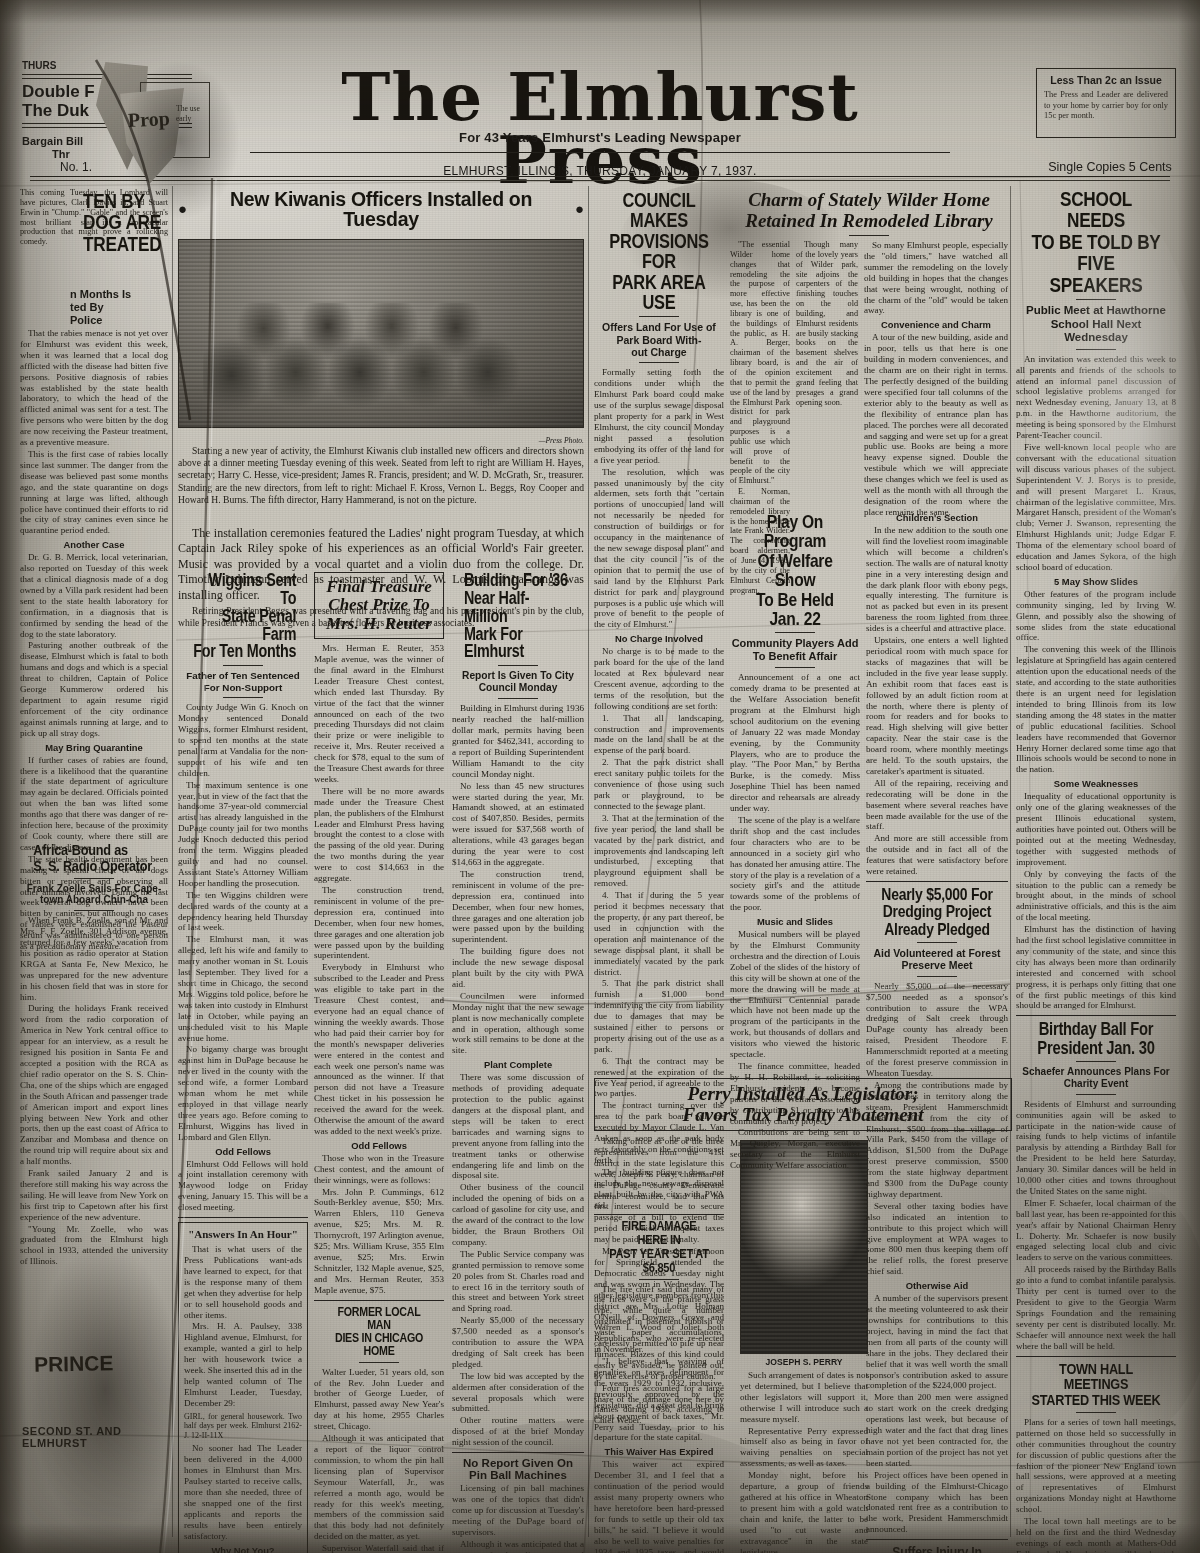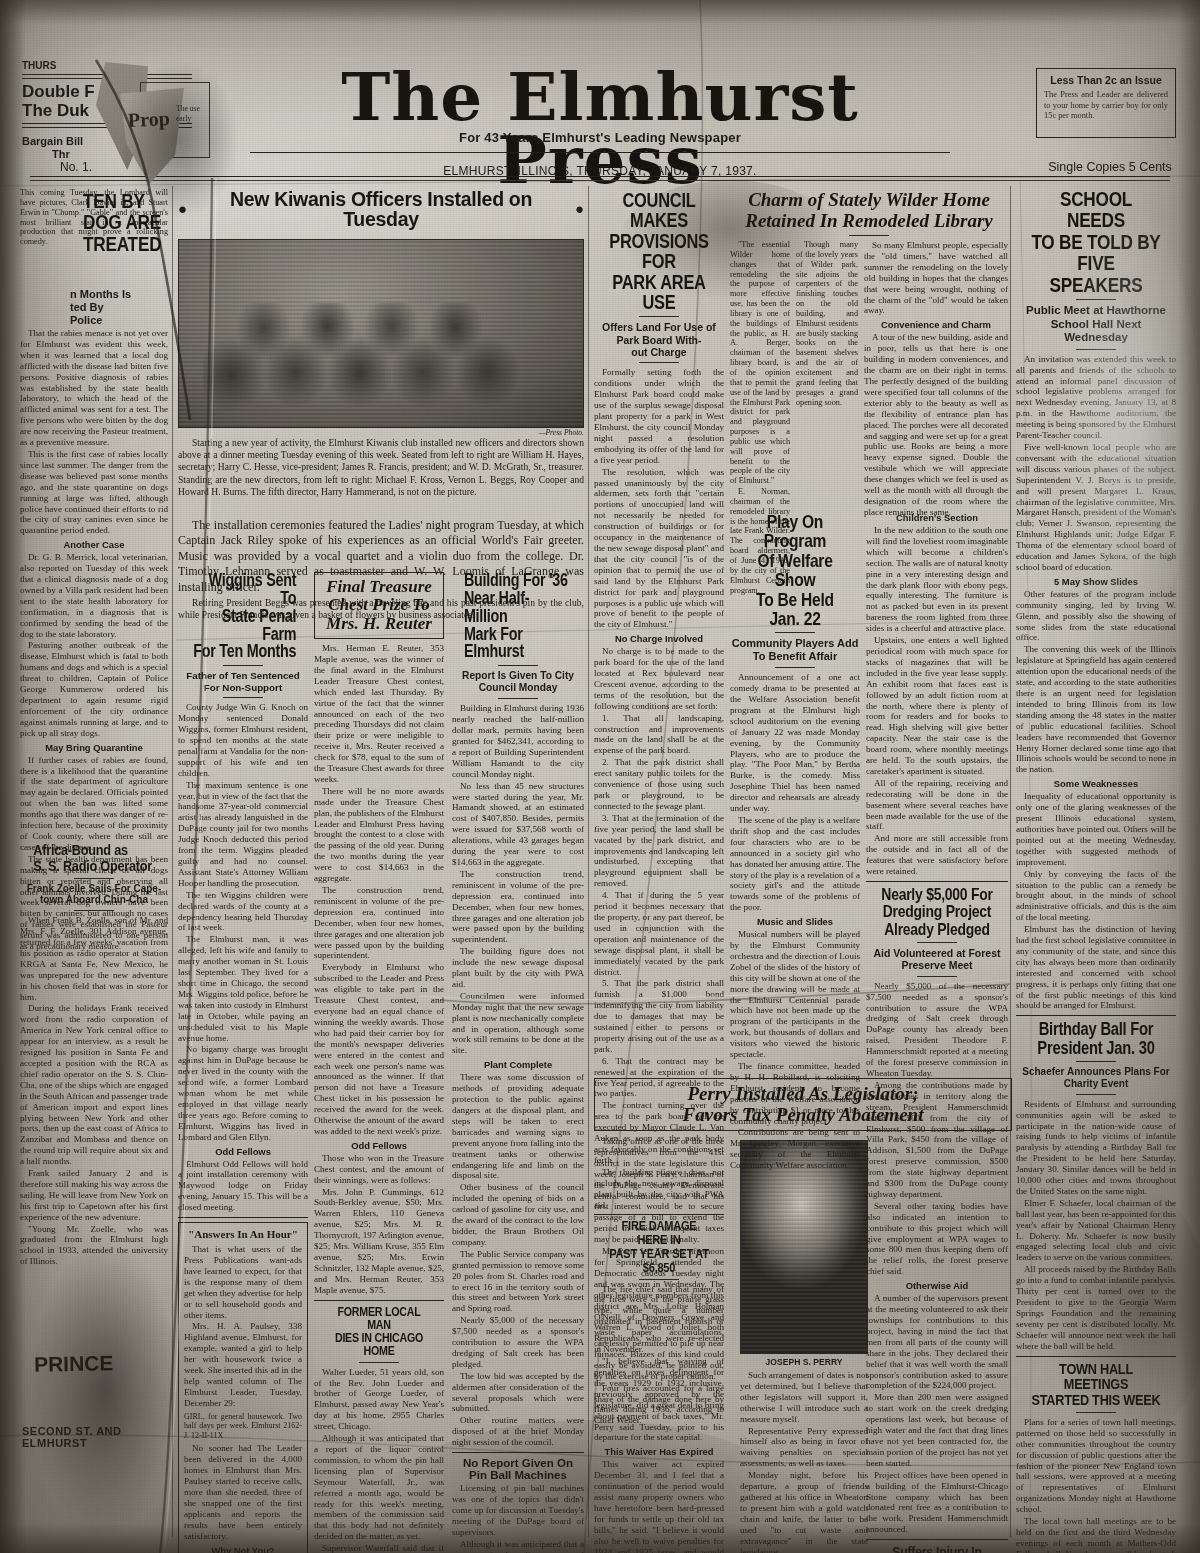--- a/index.html
+++ b/index.html
@@ -88,21 +88,21 @@
 
   
   .photo{background:
       repeating-linear-gradient(0deg, rgba(0,0,0,.10) 0 2px, rgba(255,255,255,.05) 2px 4px),
       radial-gradient(ellipse at 40% 30%, #9a968d, #5e5a52 70%, #3e3b35);
       border:1px solid #2b2822;}
   .photo.portrait{background:
       repeating-linear-gradient(0deg, rgba(0,0,0,.09) 0 2px, rgba(255,255,255,.05) 2px 4px),
       radial-gradient(ellipse 52% 40% at 48% 30%, #cbc6bc, #7b776e 55%, #403d37 85%, #2b2924);}
   .cap{font-size:8.6px;text-align:center;font-family:"Liberation Sans",sans-serif;font-weight:bold;margin-top:3px;}
-  .credit{font-size:7.6px;text-align:right;font-style:italic;margin-top:0;}
+  .credit{font-size:7.6px;text-align:right;font-style:italic;margin-top:8px;}
 
   
   .boxhead{border:1.4px solid #272420;padding:5px 4px;box-sizing:border-box;}
   .italhead{font-family:"Liberation Serif",serif;font-style:italic;font-weight:bold;
      text-align:center;line-height:1.08;color:#17140f;}
 
   
   #adstrip{position:absolute;left:18px;top:1130px;width:150px;height:412px;}
 
   

